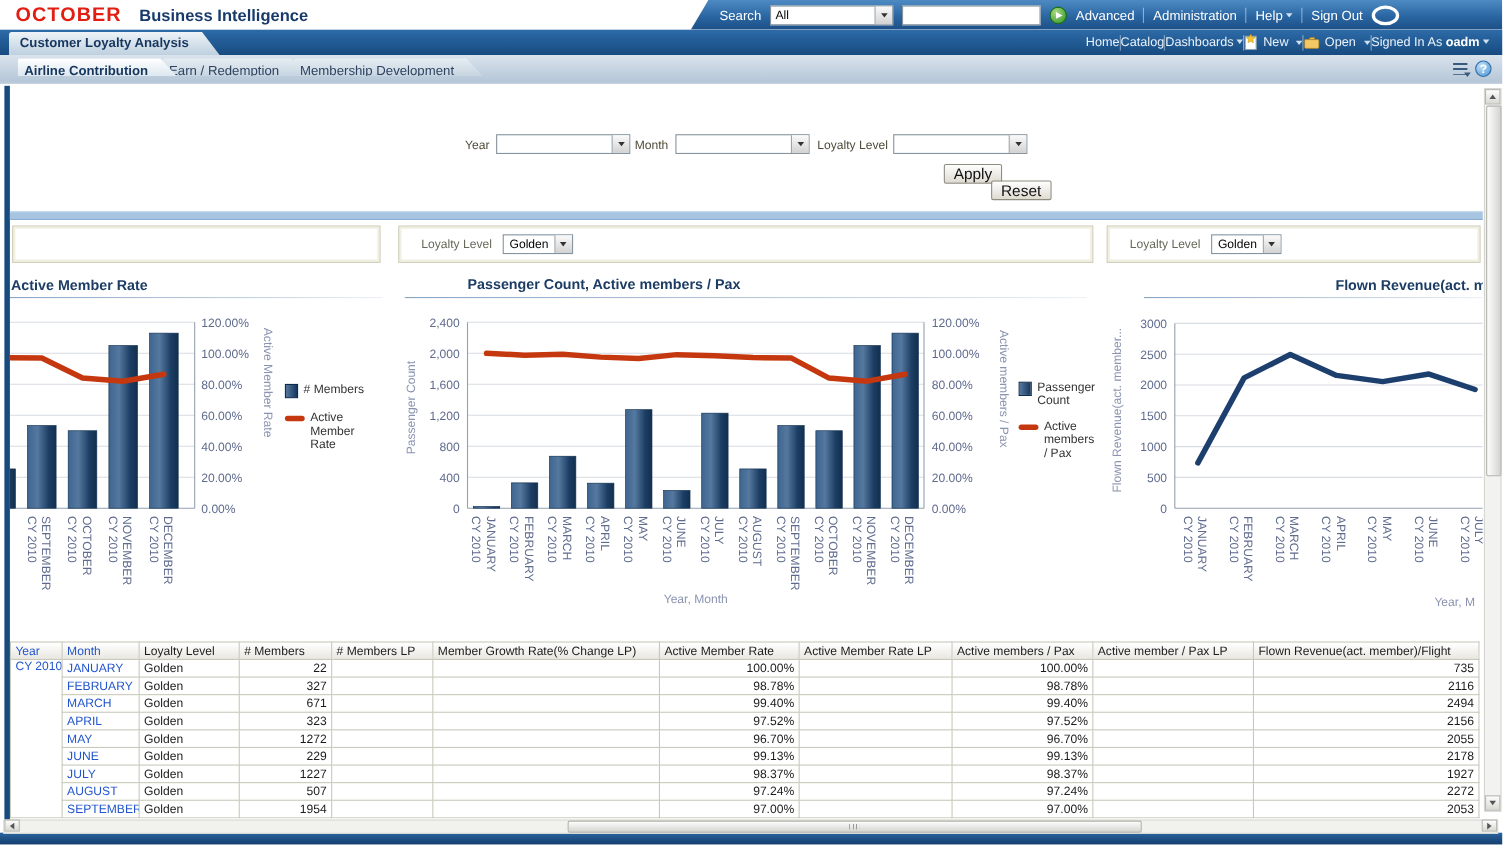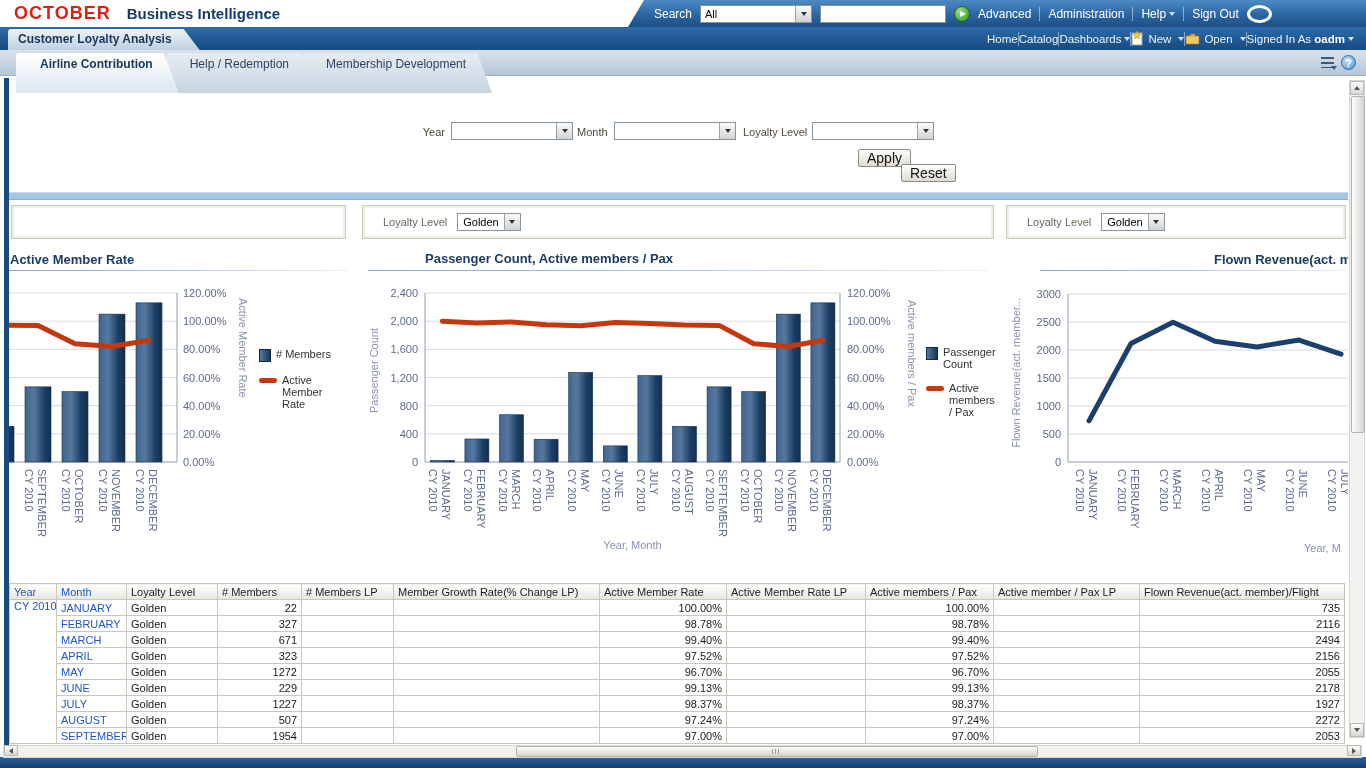--- a/index.html
+++ b/index.html
@@ -33,21 +33,21 @@
   .cla-tab{position:absolute;left:8px;top:2px;height:21px;line-height:21px;padding:0 28px 0 10px;
            background:linear-gradient(#eef3f8,#bed0df);clip-path:polygon(0 0,calc(100% - 16px) 0,100% 100%,0 100%);
            border-radius:3px 0 0 0;color:#16365e;font-weight:bold;font-size:12px;}
   .band2-nav{position:absolute;right:12px;top:0;height:23px;display:flex;align-items:center;gap:0;color:#e9f2fa;font-size:11.5px;}
   .band2-nav .user{font-weight:bold;color:#fff;}
 
   
   .tabstrip{position:absolute;left:0;top:50px;width:1366px;height:26px;
             background:linear-gradient(#dae3ec,#b4c6d7);border-bottom:1px solid #9db2c8;box-sizing:border-box;}
   .ptabs{position:absolute;left:16px;top:3px;display:flex;}
-  .ptab{height:40px;line-height:23px;padding:0 26px 0 24px;margin-right:-13px;font-size:12px;color:#2e4260;
+  .ptab{height:16px;line-height:23px;padding:0 26px 0 6px;margin-right:-13px;font-size:12px;color:#2e4260;
         background:linear-gradient(#e6edf3,#c7d5e1);clip-path:polygon(0 0,calc(100% - 15px) 0,100% 100%,0 100%);
         border-radius:3px 0 0 0;}
   .ptab.active{background:linear-gradient(#ffffff,#dde8f0);font-weight:bold;color:#16365e;position:relative;z-index:2;}
   .ticons{position:absolute;right:10px;top:5px;display:flex;gap:7px;align-items:center;}
   .opticon{width:13px;height:11px;background:repeating-linear-gradient(#3a5a7c 0 2px,transparent 2px 5px);position:relative;}
   .opticon:after{content:"";position:absolute;right:-3px;bottom:-2px;border-left:3px solid transparent;border-right:3px solid transparent;border-top:4px solid #3a5a7c;}
   .helpicon{width:15px;height:15px;border-radius:50%;background:radial-gradient(circle at 35% 30%,#bfe0f8,#4f94d6);
             border:1px solid #2d6ca6;color:#fff;font-weight:bold;font-size:11px;text-align:center;line-height:15px;box-sizing:border-box;}
 
   
@@ -170,21 +170,21 @@
           <span class="chev"></span>
       </a>
       <span class="vsep"></span>
       <a><span>Signed In As</span>&nbsp;<span class="user">oadm</span><span class="chev"></span></a>
     </div>
   </div>
 
   <div class="tabstrip">
     <div class="ptabs" id="ptabs">
         <span class="ptab active">Airline Contribution</span>
-        <span class="ptab">Help / Redemption</span>
+        <span class="ptab">Earn / Redemption</span>
         <span class="ptab">Membership Development</span>
       </div>
     <div class="ticons">
       <span class="opticon"></span>
       <span class="helpicon">?</span>
     </div>
   </div>
 
   <div class="left-strip"></div>
   <div class="bottom-strip"></div>

